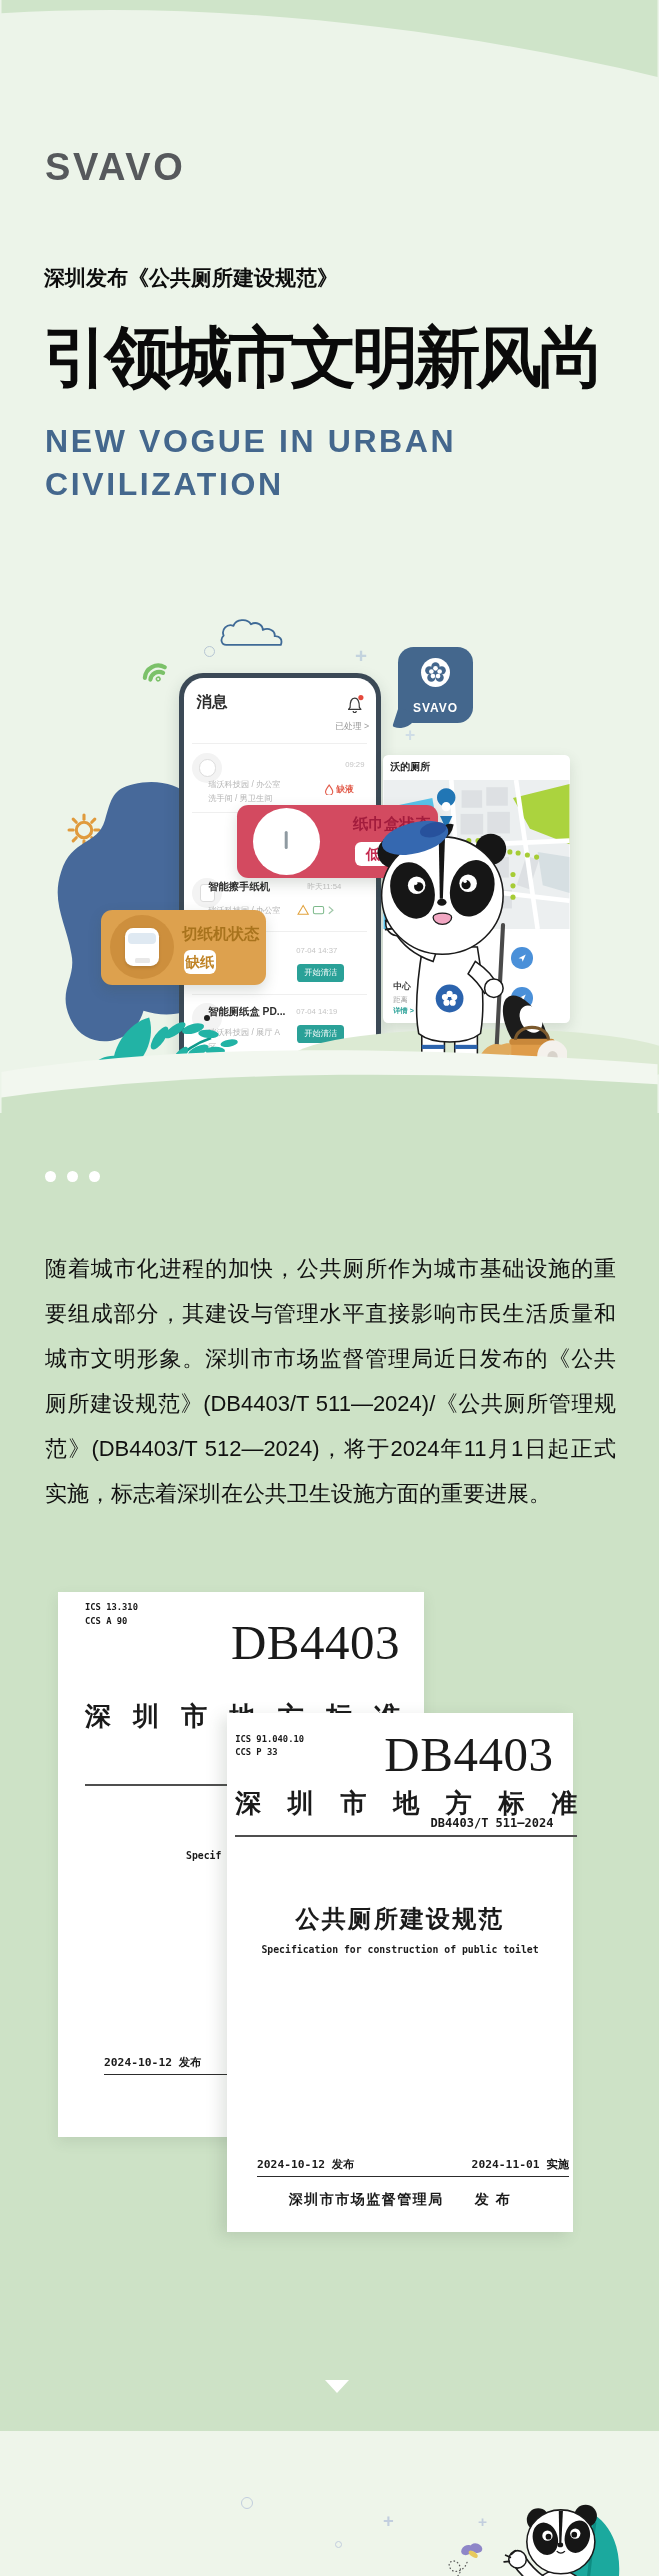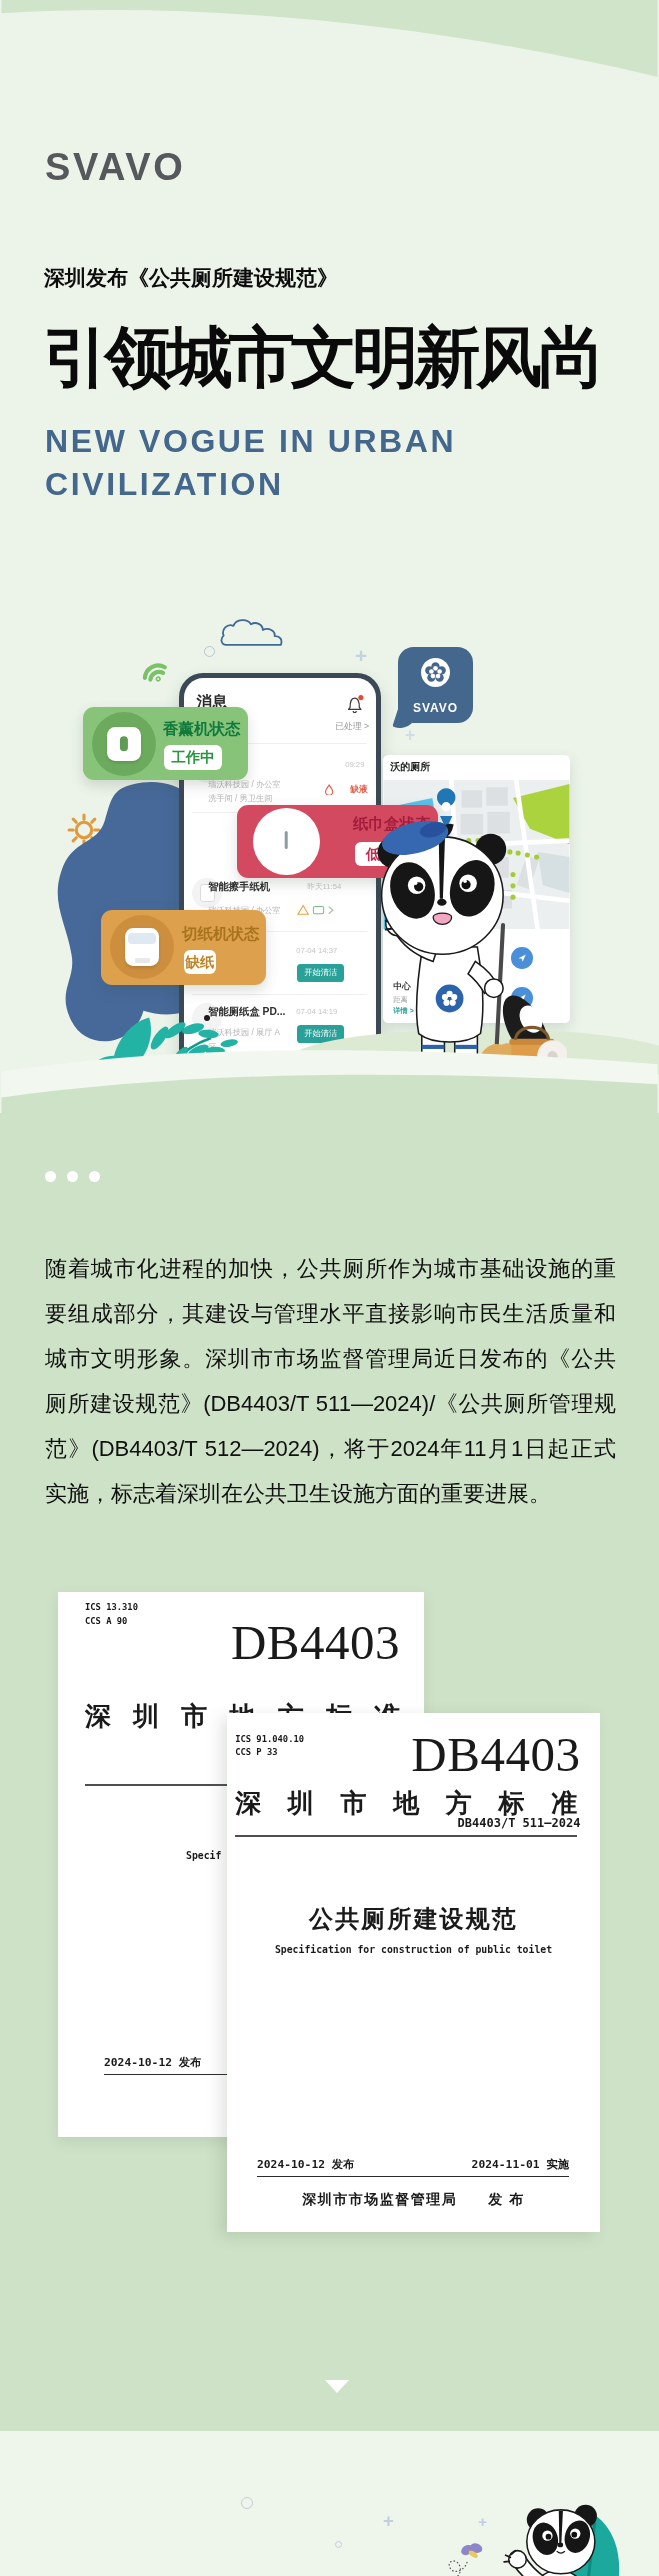--- a/index.html
+++ b/index.html
@@ -74,21 +74,21 @@
   .dots3 span{width:10.8px;height:10.8px;border-radius:50%;background:#ffffff;}
 
   
   .mid-bg{left:0;top:1113px;width:659px;height:1318px;background:#cde2c6;}
   .wave{left:0;top:1036px;}
   .intro{left:45px;top:1246px;width:571px;font-size:22px;line-height:45px;color:#101010;font-weight:500;text-align:justify;}
 
   
   .doc{background:#ffffff;color:#1a1a1a;}
   .doc-back{left:58px;top:1592px;width:366px;height:545px;box-shadow:0 5.2px 12.4px rgba(70,90,70,.12);}
-  .doc-front{left:227px;top:1713px;width:346px;height:519px;box-shadow:-6.2px 4.1px 14.4px rgba(70,90,70,.16);padding-left:27px;}
+  .doc-front{left:227px;top:1713px;width:346px;height:519px;box-shadow:-6.2px 4.1px 14.4px rgba(70,90,70,.16);}
   .ics{position:absolute;font-family:"DejaVu Sans Mono",monospace;font-size:8.8px;font-weight:700;white-space:nowrap;}
   .db-big{position:absolute;font-family:"Liberation Serif",serif;font-weight:400;font-size:49px;letter-spacing:0.5px;white-space:nowrap;}
   .doc-label{position:absolute;font-size:26px;font-weight:600;text-align:justify;text-align-last:justify;white-space:nowrap;letter-spacing:0;}
   .doc-num{position:absolute;font-family:"DejaVu Sans Mono",monospace;font-size:12px;font-weight:700;white-space:nowrap;}
   .doc-rule{position:absolute;height:1.5px;background:#4f4f4f;}
   .doc-title{position:absolute;left:0;right:0;text-align:center;font-size:24px;font-weight:700;letter-spacing:2.1px;white-space:nowrap;}
   .doc-en{position:absolute;left:0;right:0;text-align:center;font-family:"DejaVu Sans Mono",monospace;font-size:9.8px;font-weight:700;white-space:nowrap;}
   .doc-foot{position:absolute;display:flex;justify-content:space-between;border-bottom:1.5px solid #2c2c2c;padding-bottom:4.1px;font-family:"DejaVu Sans Mono",monospace;font-size:11.3px;font-weight:700;}
   .doc-pub{position:absolute;left:0;right:0;text-align:center;font-size:14px;font-weight:700;letter-spacing:1.5px;white-space:nowrap;}
   .frag-en{position:absolute;font-family:"DejaVu Sans Mono",monospace;font-size:9.8px;font-weight:700;}
@@ -163,21 +163,21 @@
 
       <div class="thumb" style="left:8.2px;top:75px;">
           <div class="dev-mini round"></div>
         </div>
       <div class="r-time" style="left:161px;top:82px;">09:29</div>
       <div class="r-loc" style="left:24px;top:101px;">瑞沃科技园 / 办公室</div>
       <div class="r-loc" style="left:24px;top:115px;">洗手间 / 男卫生间</div>
       <svg style="position:absolute;left:140px;top:106px;" width="10.3" height="11.3" viewBox="0 0 20 22">
         <path d="M10,2 C14,8 17,12 17,15 a7,7 0 0 1 -14,0 C3,12 6,8 10,2 Z" fill="none" stroke="#e25b4a" stroke-width="2.2"></path>
       </svg>
-      <div class="r-status" style="left:166px;top:106px;">缺液</div>
+      <div class="r-status" style="left:152px;top:106px;">缺液</div>
       <div class="divider" style="top:134px;"></div>
 
       <div class="thumb" style="left:8.2px;top:200px;">
           <div class="dev-mini"></div>
         </div>
       <div class="r-name" style="left:24px;top:202px;">智能擦手纸机</div>
       <div class="r-time" style="left:123px;top:204px;">昨天11:54</div>
       <div class="r-loc" style="left:24px;top:227px;">瑞沃科技园 / 办公室</div>
       <svg style="position:absolute;left:113px;top:226px;" width="41" height="12.4" viewBox="0 0 80 24">
         <path d="M12,3 L22,20 H2 Z" fill="none" stroke="#e2a23c" stroke-width="2"></path>
@@ -285,29 +285,20 @@
   <div class="abs callout card-red">
     <div class="disc">
       <div class="dev-ellipse">
           <div class="dev-line"></div>
         </div>
     </div>
     <div class="c-title">纸巾盒状态</div>
     <div class="c-badge">低</div>
   </div>
 
-  <div class="abs callout card-green">
-    <div class="disc">
-      <div class="dev-big">
-          <div class="dev-slot" style="background:#5f9b53;"></div>
-        </div>
-    </div>
-    <div class="c-title">香薰机状态</div>
-    <div class="c-badge">工作中</div>
-  </div>
 
   <div class="abs callout card-orange">
     <div class="disc">
       <div class="dev-big" style="height:38px;">
         <div style="position:absolute;left:3.1px;top:5.2px;right:3.1px;height:11.3px;background:#dfe9f2;border-radius:4.1px;"></div>
         <div style="position:absolute;left:9.3px;bottom:3.1px;width:15.5px;height:4.1px;background:#e8e8e8;border-radius:1.5px;"></div>
       </div>
     </div>
     <div class="c-title">切纸机状态</div>
     <div class="c-badge">缺纸</div>

